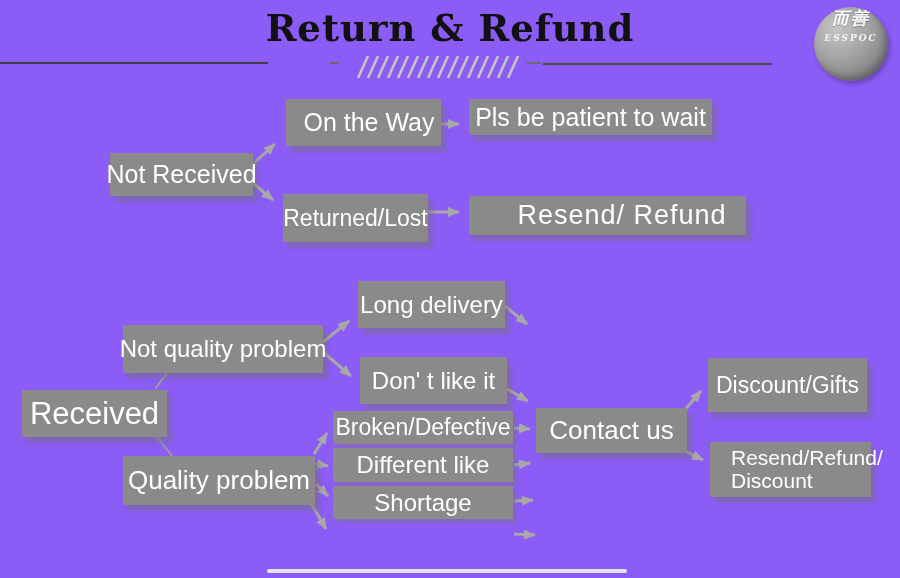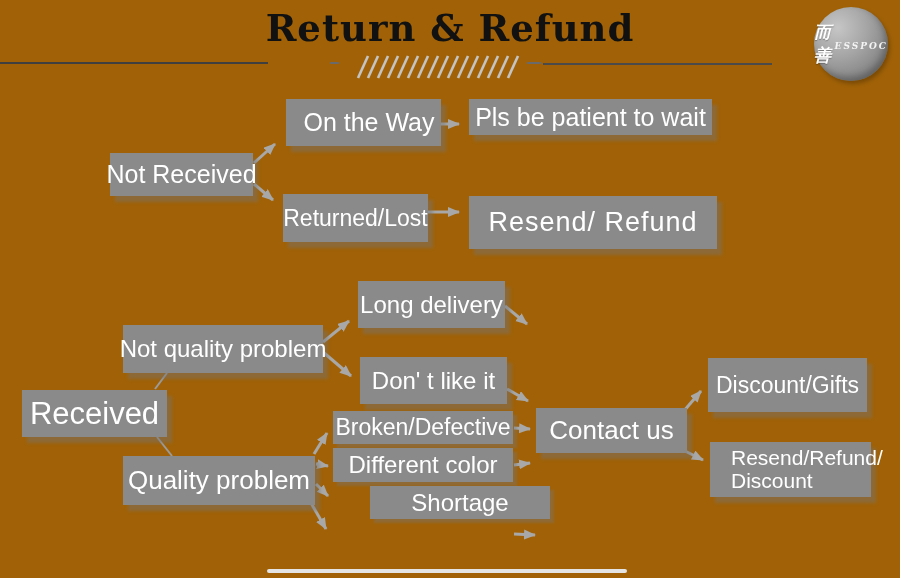--- a/index.html
+++ b/index.html
@@ -1,56 +1,56 @@
 <!DOCTYPE html>
 <html><head>
 <meta charset="utf-8">
 <style>
   html,body{margin:0;padding:0;}
   body{background:#ffffff;font-family:"Liberation Sans",sans-serif;}
-  .canvas{position:relative;width:900px;height:578px;background:#a16207;overflow:hidden;}
+  .canvas{position:relative;width:900px;height:578px;background:#8b5cf6;overflow:hidden;}
 
   
   .page-title{position:absolute;left:0;top:6px;width:900px;text-align:center;
     font-family:"DejaVu Serif",serif;font-weight:bold;font-size:37px;color:#111;
     letter-spacing:1px;}
   .rule{position:absolute;height:2px;background:#3f3f3f;}
   .rule-left{left:0;top:62px;width:268px;}
   .rule-dash-l{left:330px;top:62px;width:9px;background:#6a6a6a;}
   .rule-dash-r{left:527px;top:62px;width:14px;background:#6a6a6a;}
   .rule-right{left:543px;top:63px;width:229px;background:#4a4a4a;}
 
   .logo{position:absolute;left:814px;top:7px;width:74px;height:74px;border-radius:50%;
     background:radial-gradient(circle at 32% 28%, #c6c6c6 0%, #a5a5a5 40%, #8d8d8d 65%, #747474 100%);
     box-shadow:2px 3px 4px rgba(0,0,0,.25), inset -3px -4px 6px rgba(0,0,0,.25);
-    display:flex;flex-direction:row;align-items:center;justify-content:flex-start;color:#fff;}
+    display:flex;flex-direction:column;align-items:center;justify-content:flex-start;color:#fff;}
   .logo-cn{font-family:"DejaVu Serif",serif;font-style:italic;font-weight:bold;
     font-size:17px;letter-spacing:2px;text-shadow:0 1px 1px rgba(0,0,0,.3);}
   .logo-en{font-family:"DejaVu Serif",serif;font-style:italic;font-weight:bold;
     font-size:9px;letter-spacing:2px;margin-top:3px;color:#f4f4f4;}
 
   
   .node{position:absolute;background:#8a8a8a;color:#fff;display:flex;align-items:center;
     justify-content:center;white-space:nowrap;
     box-shadow:5px 6px 3px rgba(115,115,115,.45);}
   .node.small{box-shadow:4px 4px 2px rgba(120,120,120,.4);}
 
   .n-not-received   {left:110px;top:153px;width:143px;height:43px;font-size:25px;}
   .n-on-the-way     {left:286px;top:99px; width:144px;height:47px;font-size:25px;padding-left:11px;}
   .n-pls-patient    {left:469px;top:99px; width:243px;height:36px;font-size:25px;}
   .n-returned-lost  {left:283px;top:194px;width:145px;height:48px;font-size:23px;}
-  .n-resend-refund  {left:469px;top:196px;width:248px;height:53px;font-size:27px;letter-spacing:1px;}
+  .n-resend-refund  {left:469px;top:196px;width:248px;height:39px;font-size:27px;letter-spacing:1px;padding-left:29px;}
   .n-received       {left:22px; top:390px;width:145px;height:47px;font-size:31px;}
   .n-not-quality    {left:123px;top:325px;width:200px;height:48px;font-size:24px;}
   .n-long-delivery  {left:358px;top:281px;width:147px;height:47px;font-size:24px;}
   .n-dont-like      {left:360px;top:357px;width:147px;height:47px;font-size:24px;}
   .n-quality-problem{left:123px;top:456px;width:192px;height:49px;font-size:26px;}
   .n-broken         {left:333px;top:411px;width:180px;height:33px;font-size:23px;}
   .n-different      {left:333px;top:448px;width:180px;height:34px;font-size:24px;}
-  .n-shortage       {left:333px;top:486px;width:180px;height:33px;font-size:24px;margin-left:37px;}
+  .n-shortage       {left:333px;top:486px;width:180px;height:33px;font-size:24px;}
   .n-wrong          {left:333px;top:523px;width:180px;height:34px;font-size:25px;}
   .n-contact        {left:536px;top:408px;width:151px;height:45px;font-size:26px;}
   .n-discount-gifts {left:708px;top:358px;width:159px;height:54px;font-size:23px;}
   .n-rrd            {left:710px;top:442px;width:161px;height:55px;font-size:21px;
                      flex-direction:column;align-items:flex-start;justify-content:center;
                      padding-left:21px;box-sizing:border-box;line-height:1.08;}
 
   .arrow-layer{position:absolute;left:0;top:0;width:900px;height:578px;pointer-events:none;}
 
   .bottom-smear{position:absolute;left:267px;top:569px;width:360px;height:4px;
@@ -133,21 +133,21 @@
   <div class="node n-pls-patient">Pls be patient to wait</div>
   <div class="node n-returned-lost">Returned/Lost</div>
   <div class="node n-resend-refund">Resend/ Refund</div>
 
   <div class="node n-received">Received</div>
   <div class="node n-not-quality">Not quality problem</div>
   <div class="node n-long-delivery">Long delivery</div>
   <div class="node n-dont-like">Don' t like it</div>
   <div class="node n-quality-problem">Quality problem</div>
   <div class="node small n-broken">Broken/Defective</div>
-  <div class="node small n-different">Different color</div>
+  <div class="node small n-different">Different like</div>
   <div class="node small n-shortage">Shortage</div>
   <div class="node n-contact">Contact us</div>
   <div class="node n-discount-gifts">Discount/Gifts</div>
   <div class="node n-rrd">
     <span>Resend/Refund/</span>
     <span>Discount</span>
   </div>
 
   <div class="bottom-smear"></div>
 </div>

